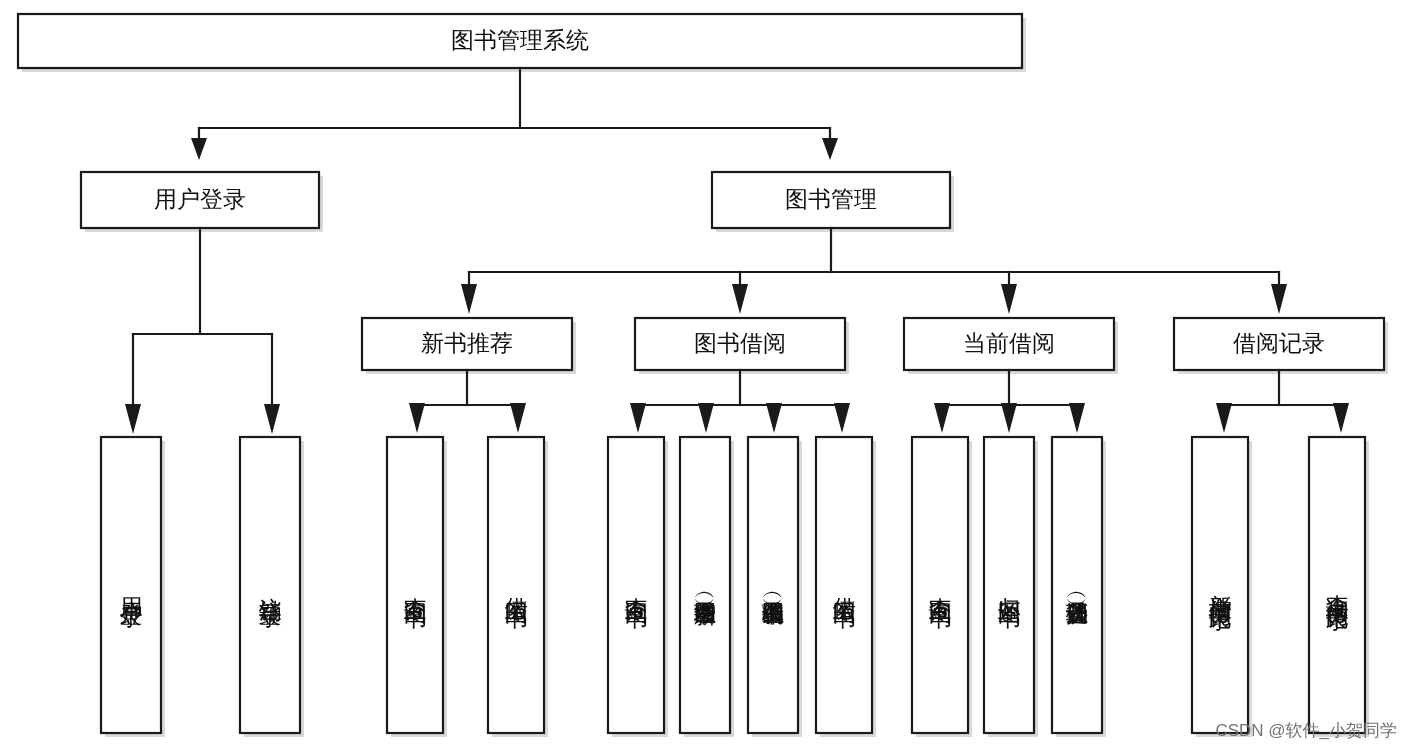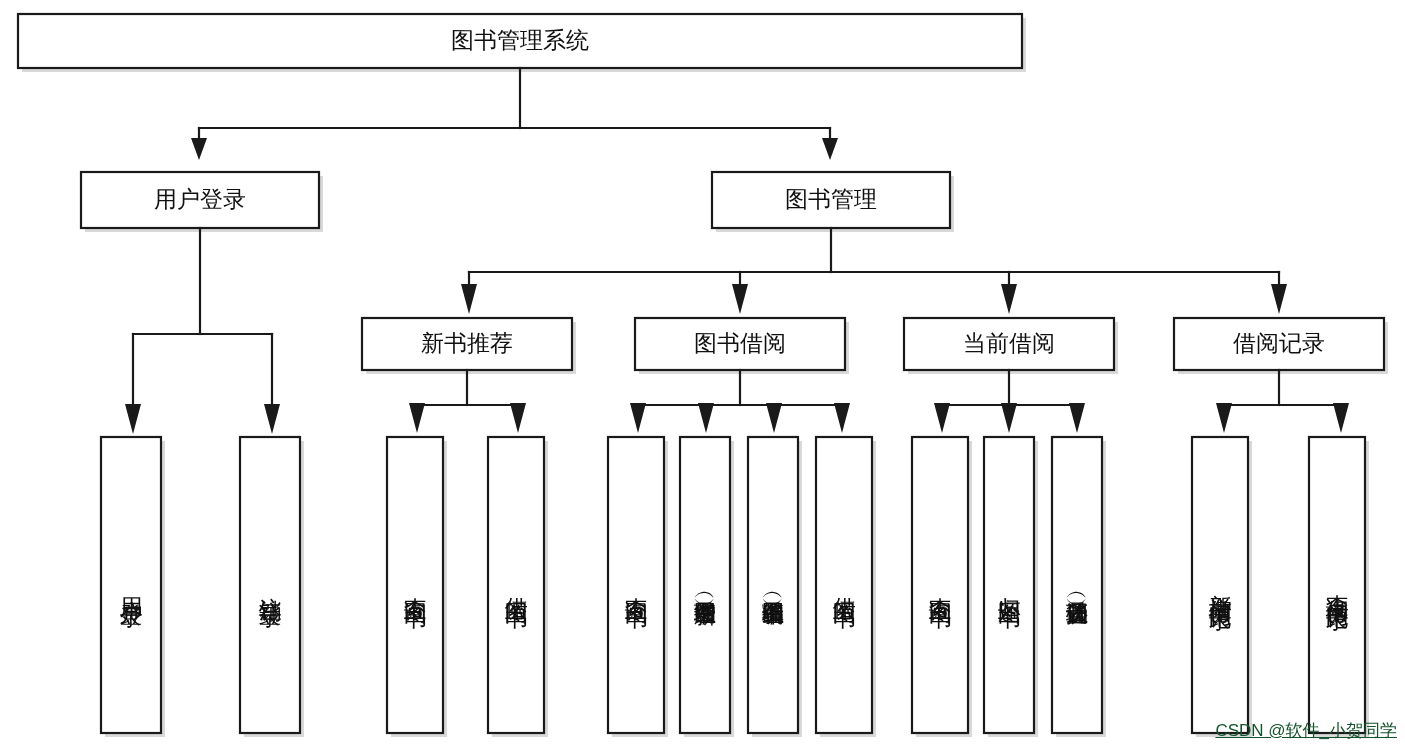--- a/index.html
+++ b/index.html
@@ -70,24 +70,23 @@
   .leaf-label-text.tight {
     letter-spacing: 0px;
     font-size: 22px;
   }
   .watermark {
     position: absolute;
     right: 8px;
     bottom: 5px;
     font-family: "Liberation Sans", "DejaVu Sans", sans-serif;
     font-size: 17px;
-    color: #14532d;
+    color: #737373;
     white-space: nowrap;
     pointer-events: none;
-    text-decoration: underline;
   }
 </style>
 </head>
 <body>
 
 <div id="diagram-root">
 
   <svg id="flow" viewBox="0 0 1405 747">
 
     <g>

